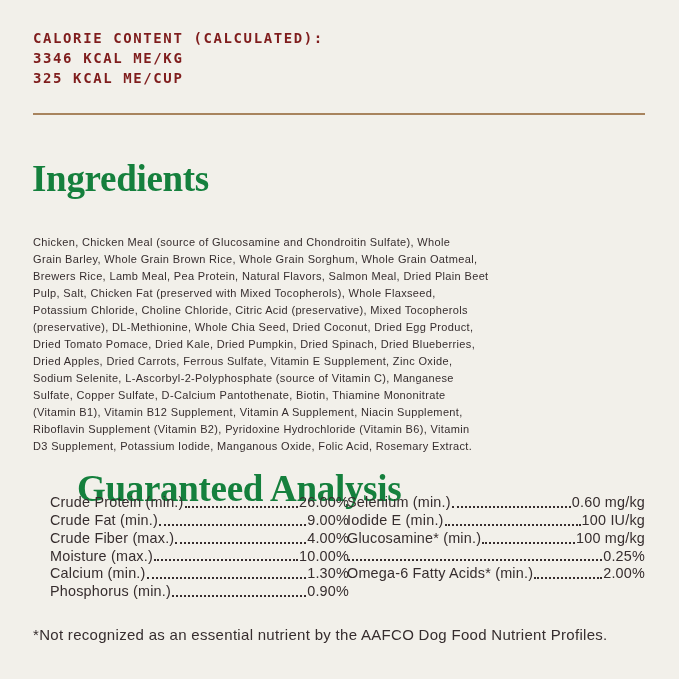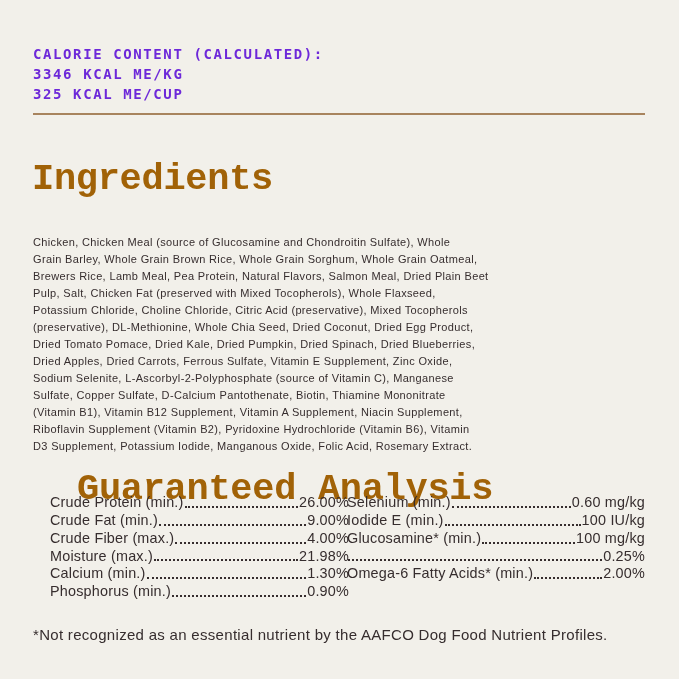--- a/index.html
+++ b/index.html
@@ -11,45 +11,45 @@
     height: 679px;
     background: #F2F0EA;
     position: relative;
     overflow: hidden;
     font-family: "Liberation Sans", sans-serif;
     color: #362D2E;
   }
   .calorie-block {
     position: absolute;
     left: 33px;
-    top: 44px;
+    top: 28px;
     font-family: "DejaVu Sans Mono", monospace;
     font-weight: 700;
     font-size: 14px;
     line-height: 20px;
     letter-spacing: 1.6px;
-    color: #6d28d9;
+    color: #7f1d1d;
     white-space: nowrap;
   }
   .divider {
     position: absolute;
     left: 33px;
     top: 113px;
     width: 612px;
     height: 2px;
     background: #A8845E;
   }
   .section-heading {
     position: absolute;
     left: 32px;
-    font-family: Liberation Mono, monospace;
+    font-family: Liberation Serif, serif;
     font-weight: 700;
     font-size: 37px;
     line-height: 1.1;
-    color: #a16207;
+    color: #15803d;
     letter-spacing: -0.3px;
     white-space: nowrap;
   }
   .ingredients-heading { top: 134px; }
   .analysis-heading   { top: 444px; margin-left: 45px; }
   .ingredients-text {
     position: absolute;
     left: 33px;
     top: 186px;
     width: 620px;
@@ -131,21 +131,21 @@
     <span class="ga-value">9.00%</span>
   </div>
   <div class="ga-row">
     <span class="ga-label">Crude Fiber (max.)</span>
     <span class="ga-leader"></span>
     <span class="ga-value">4.00%</span>
   </div>
   <div class="ga-row">
     <span class="ga-label">Moisture (max.)</span>
     <span class="ga-leader"></span>
-    <span class="ga-value">21.98%</span>
+    <span class="ga-value">10.00%</span>
   </div>
   <div class="ga-row">
     <span class="ga-label">Calcium (min.)</span>
     <span class="ga-leader"></span>
     <span class="ga-value">1.30%</span>
   </div>
   <div class="ga-row">
     <span class="ga-label">Phosphorus (min.)</span>
     <span class="ga-leader"></span>
     <span class="ga-value">0.90%</span>

